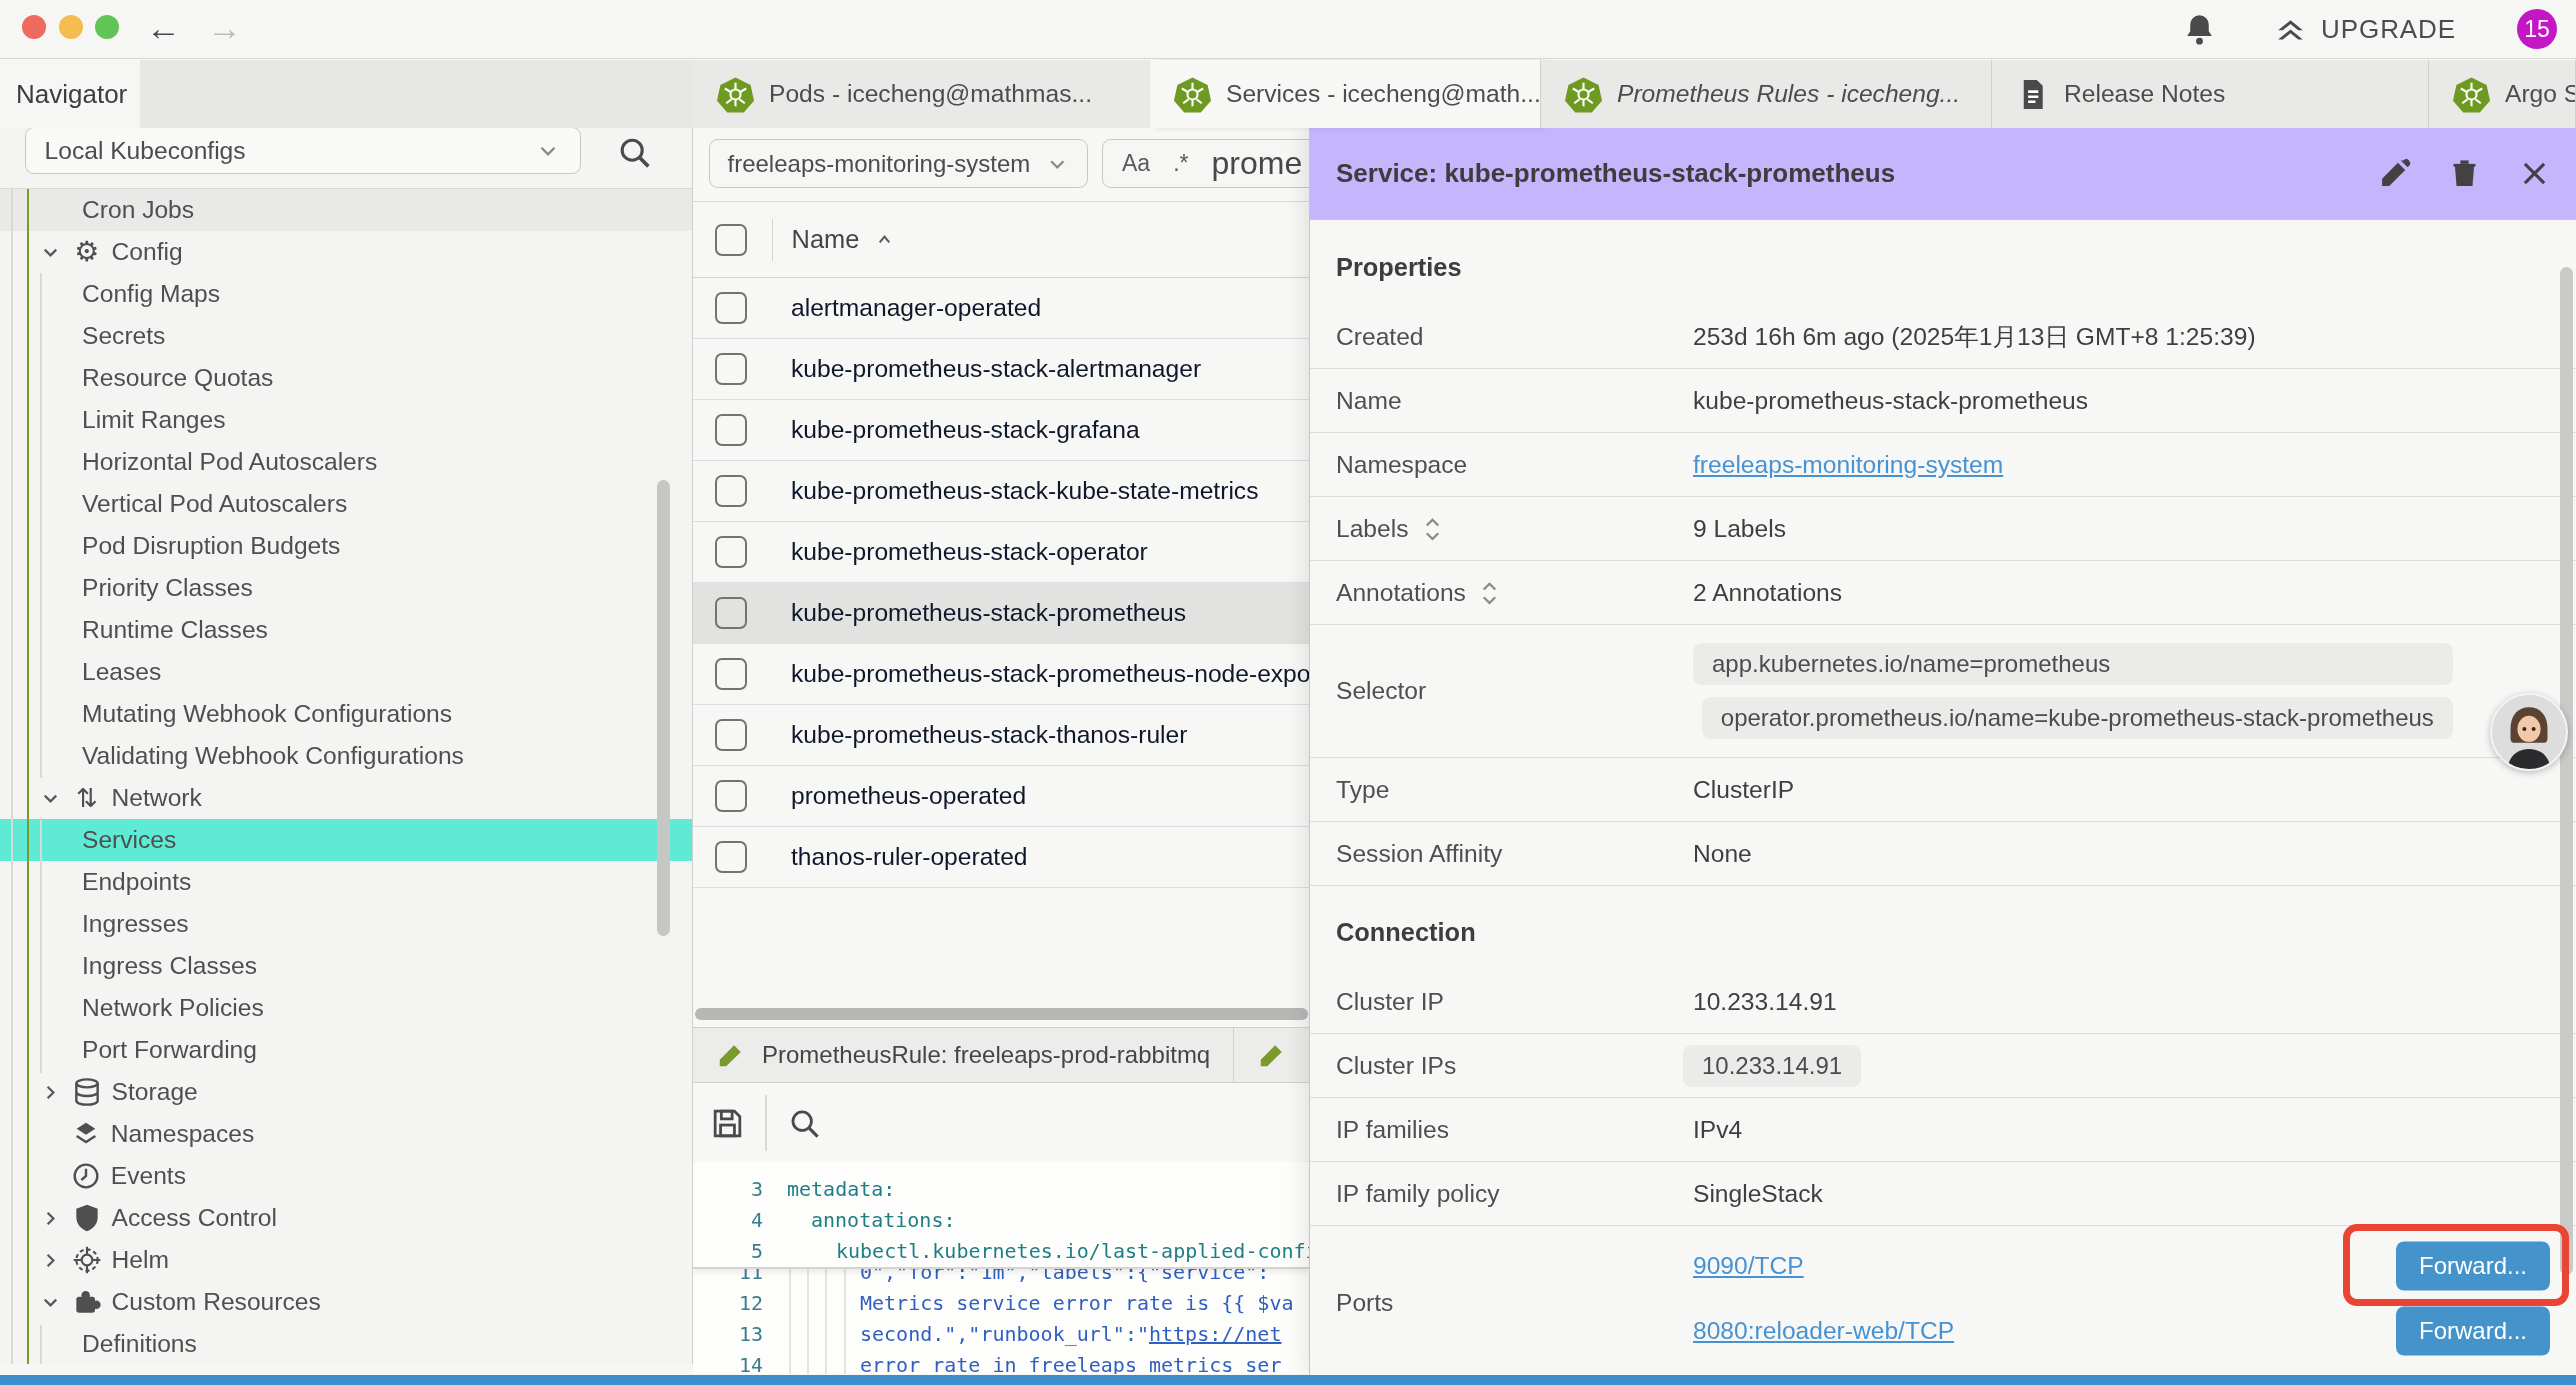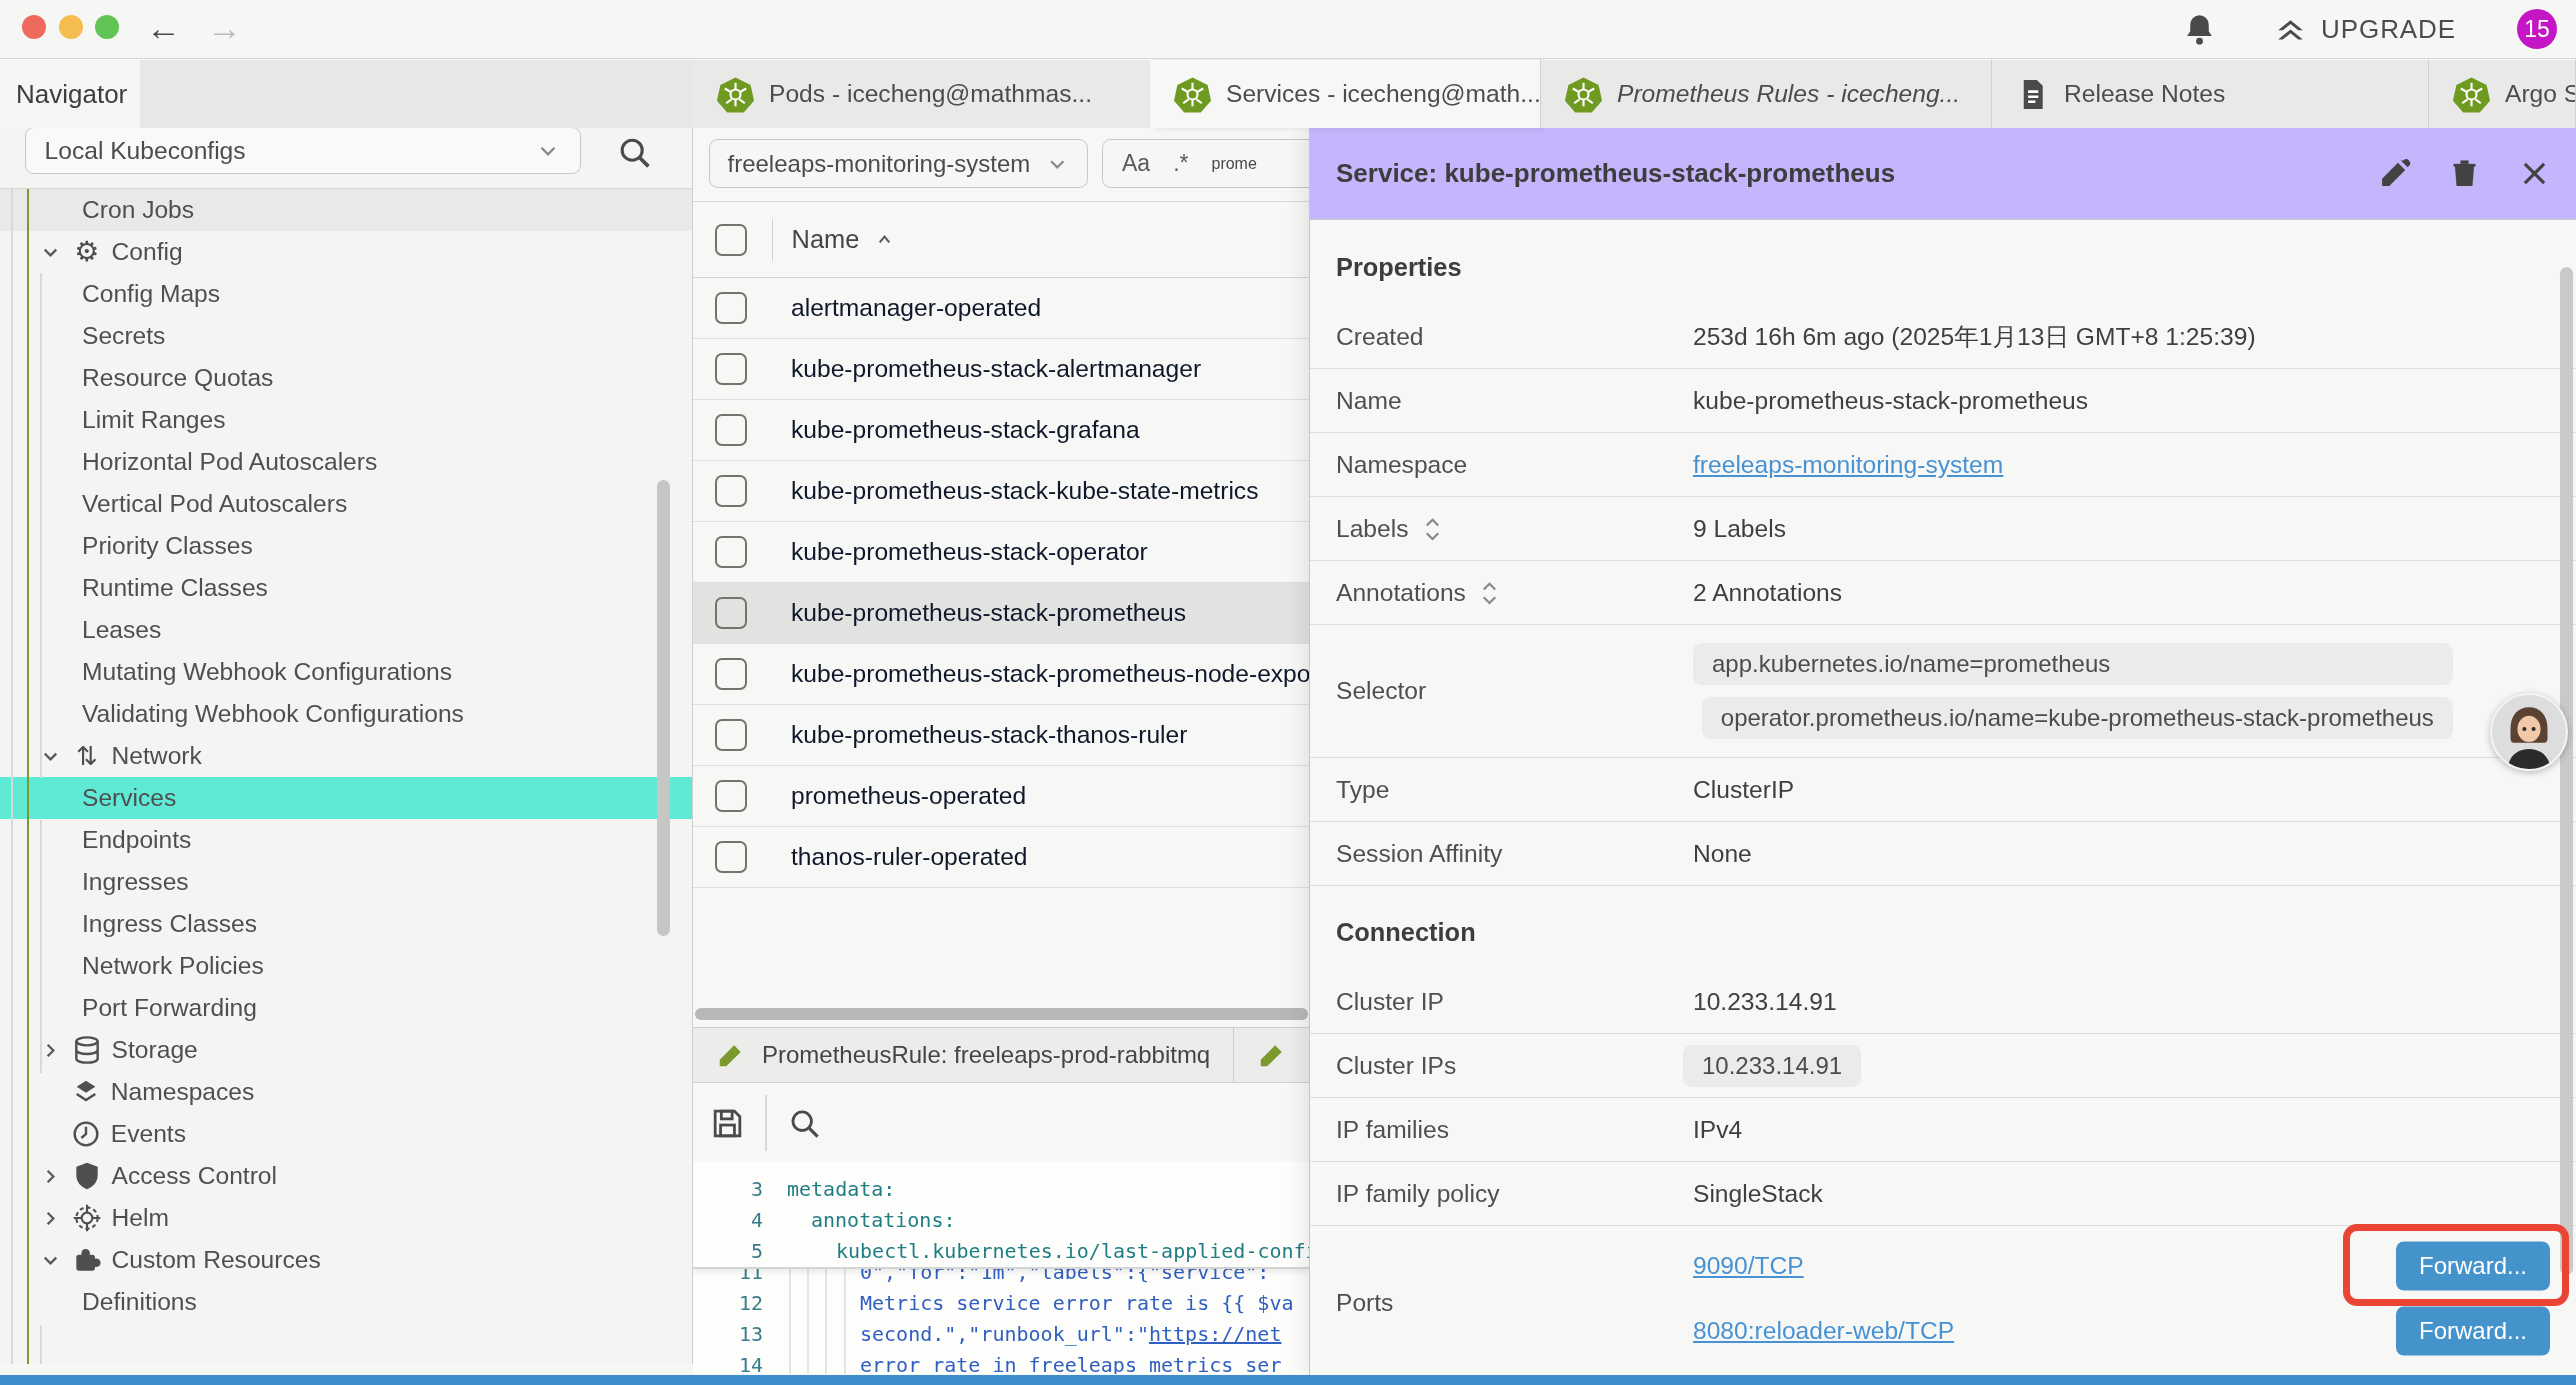--- a/index.html
+++ b/index.html
@@ -62,21 +62,21 @@
   
   .middle{position:absolute;left:693px;top:127px;width:616px;height:1248px;background:#f7f7f6;
           overflow:hidden;z-index:2;}
   .mid-toolbar{position:relative;height:75px;border-bottom:1.8px solid #d8d8d7;box-sizing:border-box;}
   .ns-select{position:absolute;left:16px;top:12.3px;width:379px;height:49px;box-sizing:border-box;
              border:1.8px solid #c7c7c6;border-radius:8.8px;background:#f6f6f5;display:flex;
              align-items:center;justify-content:space-between;padding:0 17.5px;font-size:24px;color:#4c4c4c;}
   .filter-box{position:absolute;left:409px;top:12.3px;width:289px;height:49px;box-sizing:border-box;
               border:1.8px solid #c7c7c6;border-radius:8.8px;background:#f6f6f5;display:flex;
               align-items:center;gap:23px;padding:0 19px;font-size:23px;color:#5a5a5a;}
-  .filter-box .ftext{font-size:16px;color:#474747;}
+  .filter-box .ftext{font-size:32px;color:#474747;}
   .thead{position:relative;height:75px;border-bottom:1.8px solid #d3d3d2;display:flex;align-items:center;}
   .checkbox{width:32px;height:32px;border:2.6px solid #73736f;border-radius:7px;box-sizing:border-box;
             margin-left:22px;flex:0 0 auto;background:transparent;}
   .thead .name-cell{display:flex;align-items:center;gap:14px;margin-left:24.6px;padding-left:19px;
                     border-left:1.8px solid #d3d3d2;height:42px;font-size:25.4px;color:#454545;}
   .trow{height:60px;display:flex;align-items:center;border-bottom:1.8px solid #dedede;
         font-size:24.6px;color:#0f172a;white-space:nowrap;overflow:hidden;}
   .trow.selected{background:#e2e2e1;}
   .trow .rname{margin-left:44px;}
   .hthumb{position:absolute;left:1.8px;top:881px;width:613px;height:12.3px;border-radius:6.1px;background:#b7b7b6;}
@@ -279,20 +279,23 @@
       <div class="tree-row child">
         <span>Limit Ranges</span>
       </div>
       <div class="tree-row child">
         <span>Horizontal Pod Autoscalers</span>
       </div>
       <div class="tree-row child">
         <span>Vertical Pod Autoscalers</span>
       </div>
       <div class="tree-row child">
+        <span>Pod Disruption Budgets</span>
+      </div>
+      <div class="tree-row child">
         <span>Priority Classes</span>
       </div>
       <div class="tree-row child">
         <span>Runtime Classes</span>
       </div>
       <div class="tree-row child">
         <span>Leases</span>
       </div>
       <div class="tree-row child">
         <span>Mutating Webhook Configurations</span>

